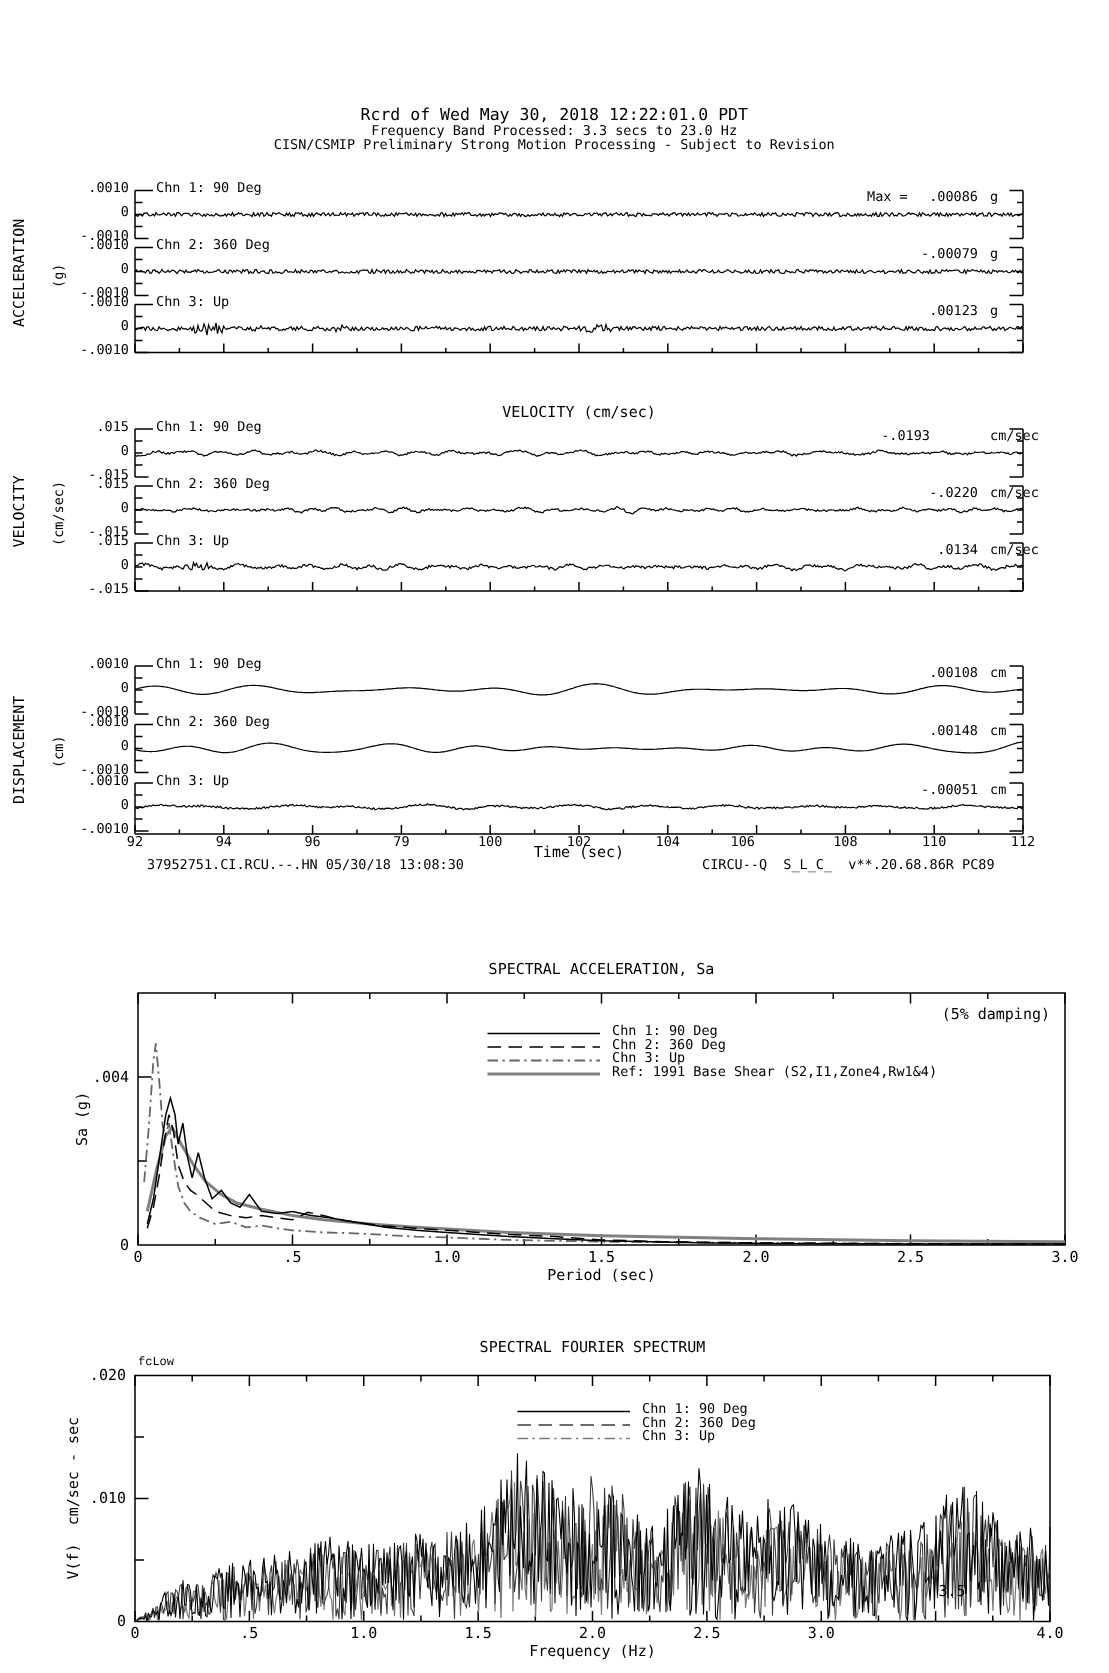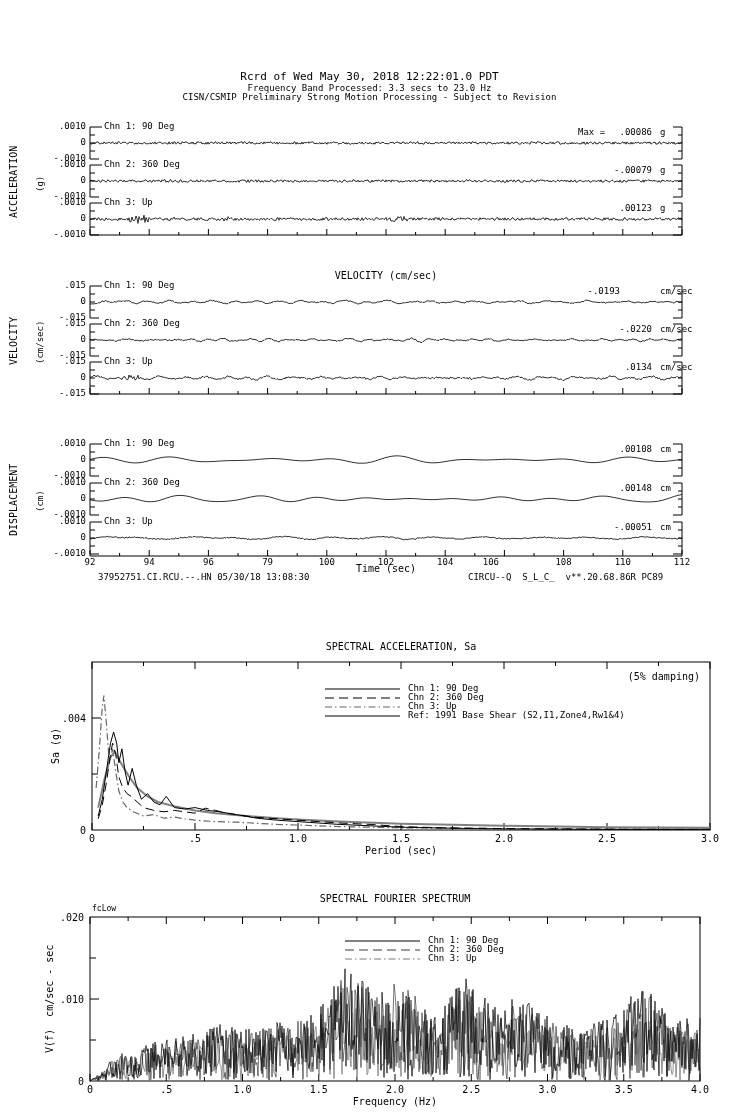--- a/index.html
+++ b/index.html
@@ -5,21 +5,21 @@
   html,body{margin:0;padding:0;background:#fff;}
   .page{position:relative;width:739px;height:1115px;background:#ffffff;color:#000;
         font-family:"DejaVu Sans Mono","Liberation Mono",monospace;overflow:hidden;}
   .page div{position:absolute;white-space:pre;line-height:1.1;}
   #gfx{position:absolute;left:0;top:0;}
   .c{left:0;width:739px;text-align:center;}
   .hdr1{font-size:11px;}
   .hdr2{font-size:9px;}
   .ptitle{left:90px;width:592px;text-align:center;font-size:10px;}
   .lbl{font-size:9px;}
-  .sm{font-size:8px;}
+  .sm{font-size:8px;font-family:Liberation Mono, monospace;}
   .t10{font-size:10px;}
   .vert{transform:rotate(-90deg);transform-origin:0 0;font-size:10px;}
   .vsm{transform:rotate(-90deg);transform-origin:0 0;font-size:9px;}
   .ra{text-align:right;}
 </style>
 </head>
 <body>
 
 <div class="page">
   <svg id="gfx" width="739" height="1115">
@@ -370,21 +370,21 @@
     <div class="lbl" style="left: 26px; top: 549px; width: 60px; text-align: right;">-.0010</div>
     <div class="lbl" style="left: 598px; top: 523px; width: 54px; text-align: right;">-.00051</div>
     <div class="lbl" style="left: 660px; top: 523px;">cm</div>
     <div class="lbl" style="left: 70px; top: 558px; width: 40px; text-align: center;">92</div>
     <div class="lbl" style="left: 129.2px; top: 558px; width: 40px; text-align: center;">94</div>
     <div class="lbl" style="left: 188.4px; top: 558px; width: 40px; text-align: center;">96</div>
     <div class="lbl" style="left: 247.6px; top: 558px; width: 40px; text-align: center;">79</div>
     <div class="lbl" style="left: 306.8px; top: 558px; width: 40px; text-align: center;">100</div>
     <div class="lbl" style="left: 366px; top: 558px; width: 40px; text-align: center;">102</div>
     <div class="lbl" style="left: 425.2px; top: 558px; width: 40px; text-align: center;">104</div>
-    <div class="lbl" style="left: 459px; top: 558px; width: 40px; text-align: right;">106</div>
+    <div class="lbl" style="left: 487px; top: 558px; width: 40px; text-align: left;">106</div>
     <div class="lbl" style="left: 543.6px; top: 558px; width: 40px; text-align: center;">108</div>
     <div class="lbl" style="left: 602.8px; top: 558px; width: 40px; text-align: center;">110</div>
     <div class="lbl" style="left: 662px; top: 558px; width: 40px; text-align: center;">112</div>
     <div class="t10" style="left: 72px; top: 833px; width: 40px; text-align: center;">0</div>
     <div class="t10" style="left: 175px; top: 833px; width: 40px; text-align: center;">.5</div>
     <div class="t10" style="left: 278px; top: 833px; width: 40px; text-align: center;">1.0</div>
     <div class="t10" style="left: 381px; top: 833px; width: 40px; text-align: center;">1.5</div>
     <div class="t10" style="left: 484px; top: 833px; width: 40px; text-align: center;">2.0</div>
     <div class="t10" style="left: 587px; top: 833px; width: 40px; text-align: center;">2.5</div>
     <div class="t10" style="left: 690px; top: 833px; width: 40px; text-align: center;">3.0</div>
@@ -394,21 +394,21 @@
     <div class="lbl" style="left: 408px; top: 693px;">Chn 2: 360 Deg</div>
     <div class="lbl" style="left: 408px; top: 702px;">Chn 3: Up</div>
     <div class="lbl" style="left: 408px; top: 711px;">Ref: 1991 Base Shear (S2,I1,Zone4,Rw1&amp;4)</div>
     <div class="t10" style="left: 70px; top: 1084px; width: 40px; text-align: center;">0</div>
     <div class="t10" style="left: 146.25px; top: 1084px; width: 40px; text-align: center;">.5</div>
     <div class="t10" style="left: 222.5px; top: 1084px; width: 40px; text-align: center;">1.0</div>
     <div class="t10" style="left: 298.75px; top: 1084px; width: 40px; text-align: center;">1.5</div>
     <div class="t10" style="left: 375px; top: 1084px; width: 40px; text-align: center;">2.0</div>
     <div class="t10" style="left: 451.25px; top: 1084px; width: 40px; text-align: center;">2.5</div>
     <div class="t10" style="left: 527.5px; top: 1084px; width: 40px; text-align: center;">3.0</div>
-    <div class="t10" style="left: 603.75px; top: 1084px; width: 40px; text-align: center;">3.5</div>
+    <div class="t10" style="left: 603.75px; top: 1056px; width: 40px; text-align: right;">3.5</div>
     <div class="t10" style="left: 680px; top: 1084px; width: 40px; text-align: center;">4.0</div>
     <div class="t10" style="left: 24px; top: 912px; width: 60px; text-align: right;">.020</div>
     <div class="t10" style="left: 24px; top: 994px; width: 60px; text-align: right;">.010</div>
     <div class="t10" style="left: 24px; top: 1076px; width: 60px; text-align: right;">0</div>
     <div class="lbl" style="left: 428px; top: 936px;">Chn 1: 90 Deg</div>
     <div class="lbl" style="left: 428px; top: 945px;">Chn 2: 360 Deg</div>
     <div class="lbl" style="left: 428px; top: 954px;">Chn 3: Up</div>
   </div>
 
 </body></html>

